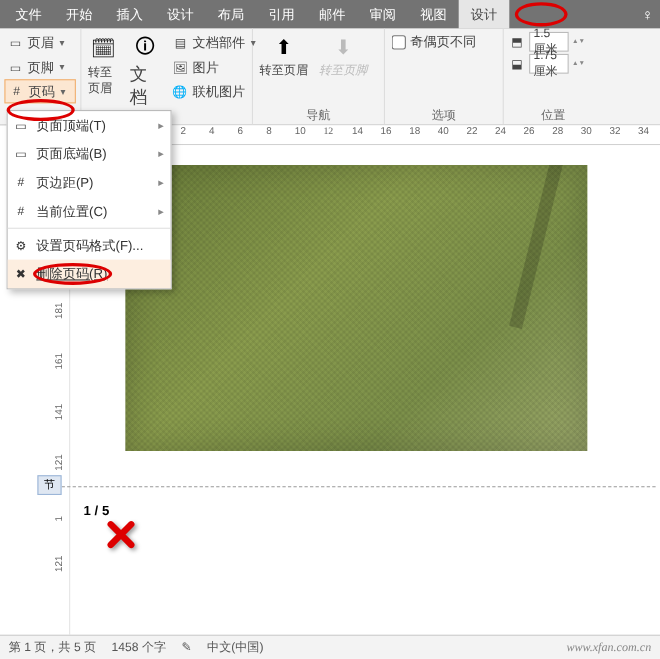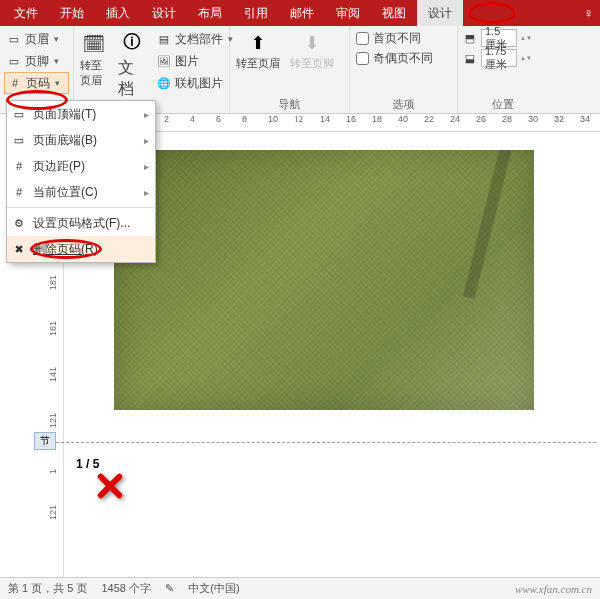--- a/index.html
+++ b/index.html
@@ -1,17 +1,17 @@
 <!DOCTYPE html>
 <html><head>
 <meta charset="utf-8">
 <style>
 * { margin: 0; padding: 0; box-sizing: border-box; font-family: "Microsoft YaHei", sans-serif; }
 body { width: 600px; height: 599px; background: #fff; overflow: hidden; position: relative; font-size: 12px; }
-.tabs { height: 26px; background: #b91c1c; display: flex; align-items: center; color: #fff; padding: 0 3px; }
+.tabs { height: 26px; background: #737373; display: flex; align-items: center; color: #fff; padding: 0 3px; }
 .tab { padding: 0 11px; height: 26px; line-height: 26px; cursor: pointer; }
 .tab.alt { color: #444; background: #e6e6e6; }
 .tab.hl { position: relative; }
 .oval { position: absolute; border: 3px solid #d00; border-radius: 50%; pointer-events: none; z-index: 50; }
 .tell { position: absolute; right: 6px; color: #fff; font-size: 14px; }
 .ribbon { height: 88px; background: #f3f3f3; border-bottom: 1px solid #ccc; display: flex; }
 .grp { border-right: 1px solid #ddd; padding: 2px 4px; position: relative; display: flex; flex-direction: column; height: 100%; }
 .glabel { text-align: center; color: #666; font-size: 11px; margin-top: auto; height: 14px; }
 .btnrow { display: flex; align-items: center; gap: 3px; height: 22px; padding: 0 2px; color: #444; white-space: nowrap; }
 .icon { width: 16px; height: 16px; display: inline-flex; align-items: center; justify-content: center; font-size: 11px; }
@@ -113,31 +113,27 @@
   </div>
 
   <div class="grp" style="width:120px">
     <div style="display:flex;gap:6px;">
       <div style="display:flex;flex-direction:column;align-items:center;padding:2px;">
         <span class="icon" style="width:26px;height:26px;font-size:18px;">⬆</span>
         <span style="font-size:11px;color:#444;">转至页眉</span>
       </div>
       <div style="display:flex;flex-direction:column;align-items:center;padding:2px;">
         <span class="icon" style="width:26px;height:26px;font-size:18px;color:#bbb;">⬇</span>
-        <span style="font-size:11px;color:#bbb;">转至页脚</span>
+        <span style="font-size:11px;color:#bbb;font-style:italic;">转至页脚</span>
       </div>
     </div>
     <div class="glabel">导航</div>
   </div>
 
   <div class="grp" style="width:108px">
-    <label class="chk">
-        <input type="checkbox" style="">
-        <span>首页不同</span>
-      </label>
     <label class="chk">
         <input type="checkbox" style="">
         <span>奇偶页不同</span>
       </label>
     <div class="glabel">选项</div>
   </div>
 
   <div class="grp" style="width:90px;border-right:none;">
     <div class="stepper">
       <span class="icon">⬒</span>

